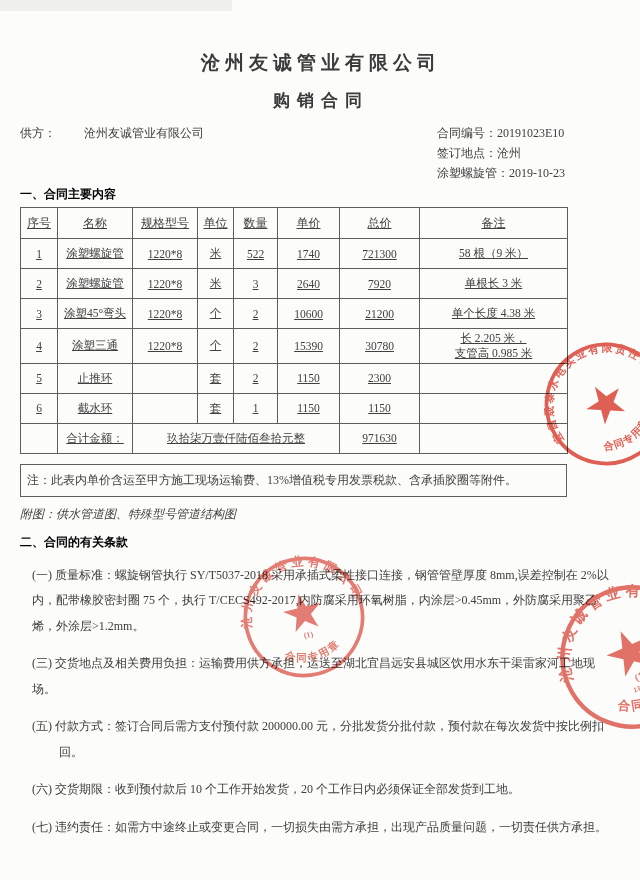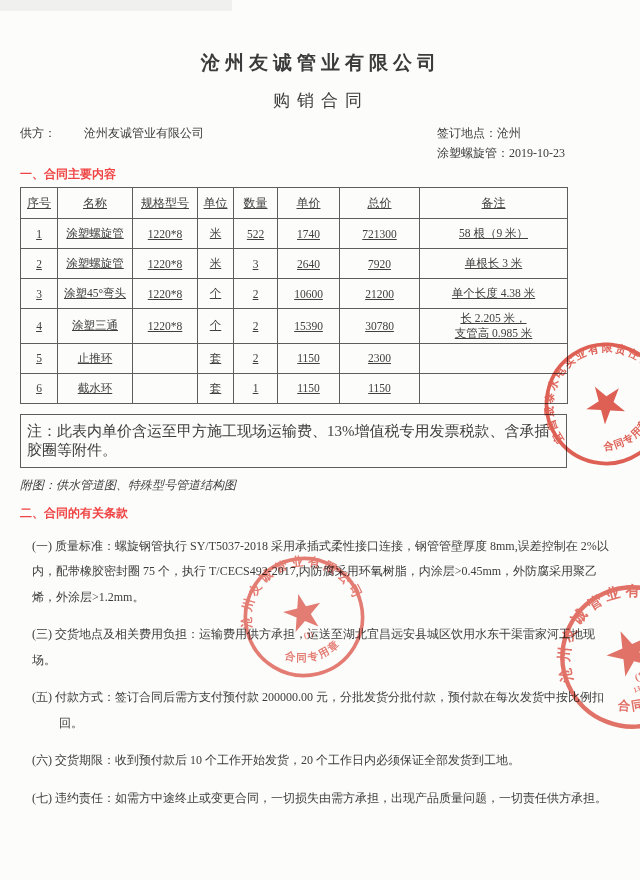--- a/index.html
+++ b/index.html
@@ -16,53 +16,53 @@
     position:absolute; top:0; left:0; width:232px; height:11px;
     background:#ececeb; opacity:.8;
   }
   .page { position:relative; padding:50px 18px 0 20px; }
 
   .company-title {
     text-align:center; font-size:19px; font-weight:600;
     letter-spacing:5px; color:#3b3b3b;
   }
   .doc-title {
-    text-align:center; font-size:17px; font-weight:400;
+    text-align:center; font-size:17px; font-weight:700;
     letter-spacing:7px; margin-top:13px; color:#3b3b3b;
   }
 
   .header-info { display:flex; margin-top:11px; font-size:12px; }
   .parties { flex:1 1 auto; }
   .party-line { display:flex;gap:28px; }
   .party-supplier { margin-top:2px; }
   .party-buyer { margin-top:21px; }
   .meta { width:185px; flex:0 0 auto; }
   .meta-line { line-height:20px; white-space:nowrap; }
 
-  .section-heading { font-size:12px; font-weight:600; margin-top:3px; color:#ef4444; }
+  .section-heading { font-size:12px; font-weight:600; margin-top:3px; color:#000000; }
 
   table.items {
     border-collapse:collapse; table-layout:fixed;
     width:547px; margin-top:4px;
     font-size:11.5px; color:#404040;text-decoration:underline;
   }
   table.items td, table.items th {
     border:1px solid #5d5d5d; text-align:center;
     padding:2px 3px; font-weight:normal; overflow:hidden;
   }
   table.items th { height:31px; font-size:12px; }
   table.items td { height:30px; }
   td.remark-multiline { white-space:pre-line; line-height:1.3; }
   .col-no{width:37px} .col-name{width:75px} .col-spec{width:65px}
   .col-unit{width:36px} .col-qty{width:44px} .col-price{width:62px}
   .col-total{width:80px} .col-remark{width:148px}
 
   .note-box {
     width:547px; border:1px solid #5d5d5d; margin-top:10px;
-    font-size:15px; padding:7px 6px; color:#3e3e3e;
+    font-size:12px; padding:7px 6px; color:#3e3e3e;
   }
   .attachment-line { font-size:12px; margin-top:9px;font-style:italic; }
   .section2-heading { margin-top:11px; }
 
   .terms { margin-top:5px; width:602px; font-size:12px; line-height:25.5px; color:#3c3c3c; }
   .terms p { margin:12px;font-family:Liberation Serif, serif; }
   .terms p.hang { padding-left:27px; text-indent:-27px; }
 
   .seal {
     position:absolute; mix-blend-mode:multiply; pointer-events:none;
@@ -83,20 +83,23 @@
   <div class="doc-title">购销合同</div>
 
   <div class="header-info">
     <div class="parties">
       <div class="party-line party-supplier">
         <span>供方：</span>
         <span>沧州友诚管业有限公司</span>
       </div>
     </div>
     <div class="meta">
+      <div class="meta-line">
+        <span>合同编号：</span><span>20191023E10</span>
+      </div>
       <div class="meta-line">
         <span>签订地点：</span><span>沧州</span>
       </div>
       <div class="meta-line">
         <span>涂塑螺旋管：</span><span>2019-10-23</span>
       </div>
     </div>
   </div>
 
   <div class="section-heading">一、合同主要内容</div>
@@ -177,20 +180,27 @@
     <tr>
       <td>6</td>
       <td>截水环</td>
       <td></td>
       <td>套</td>
       <td>1</td>
       <td>1150</td>
       <td>1150</td>
       <td></td>
     </tr>
+    <tr>
+      <td></td>
+      <td>合计金额：</td>
+      <td colspan="4">玖拾柒万壹仟陆佰叁拾元整</td>
+      <td>971630</td>
+      <td></td>
+    </tr>
   </tbody>
     </table>
 
   <div class="note-box">注：此表内单价含运至甲方施工现场运输费、13%增值税专用发票税款、含承插胶圈等附件。</div>
 
   <div class="attachment-line">附图：供水管道图、特殊型号管道结构图</div>
 
   <div class="section-heading section2-heading">二、合同的有关条款</div>
 
   <div class="terms">

